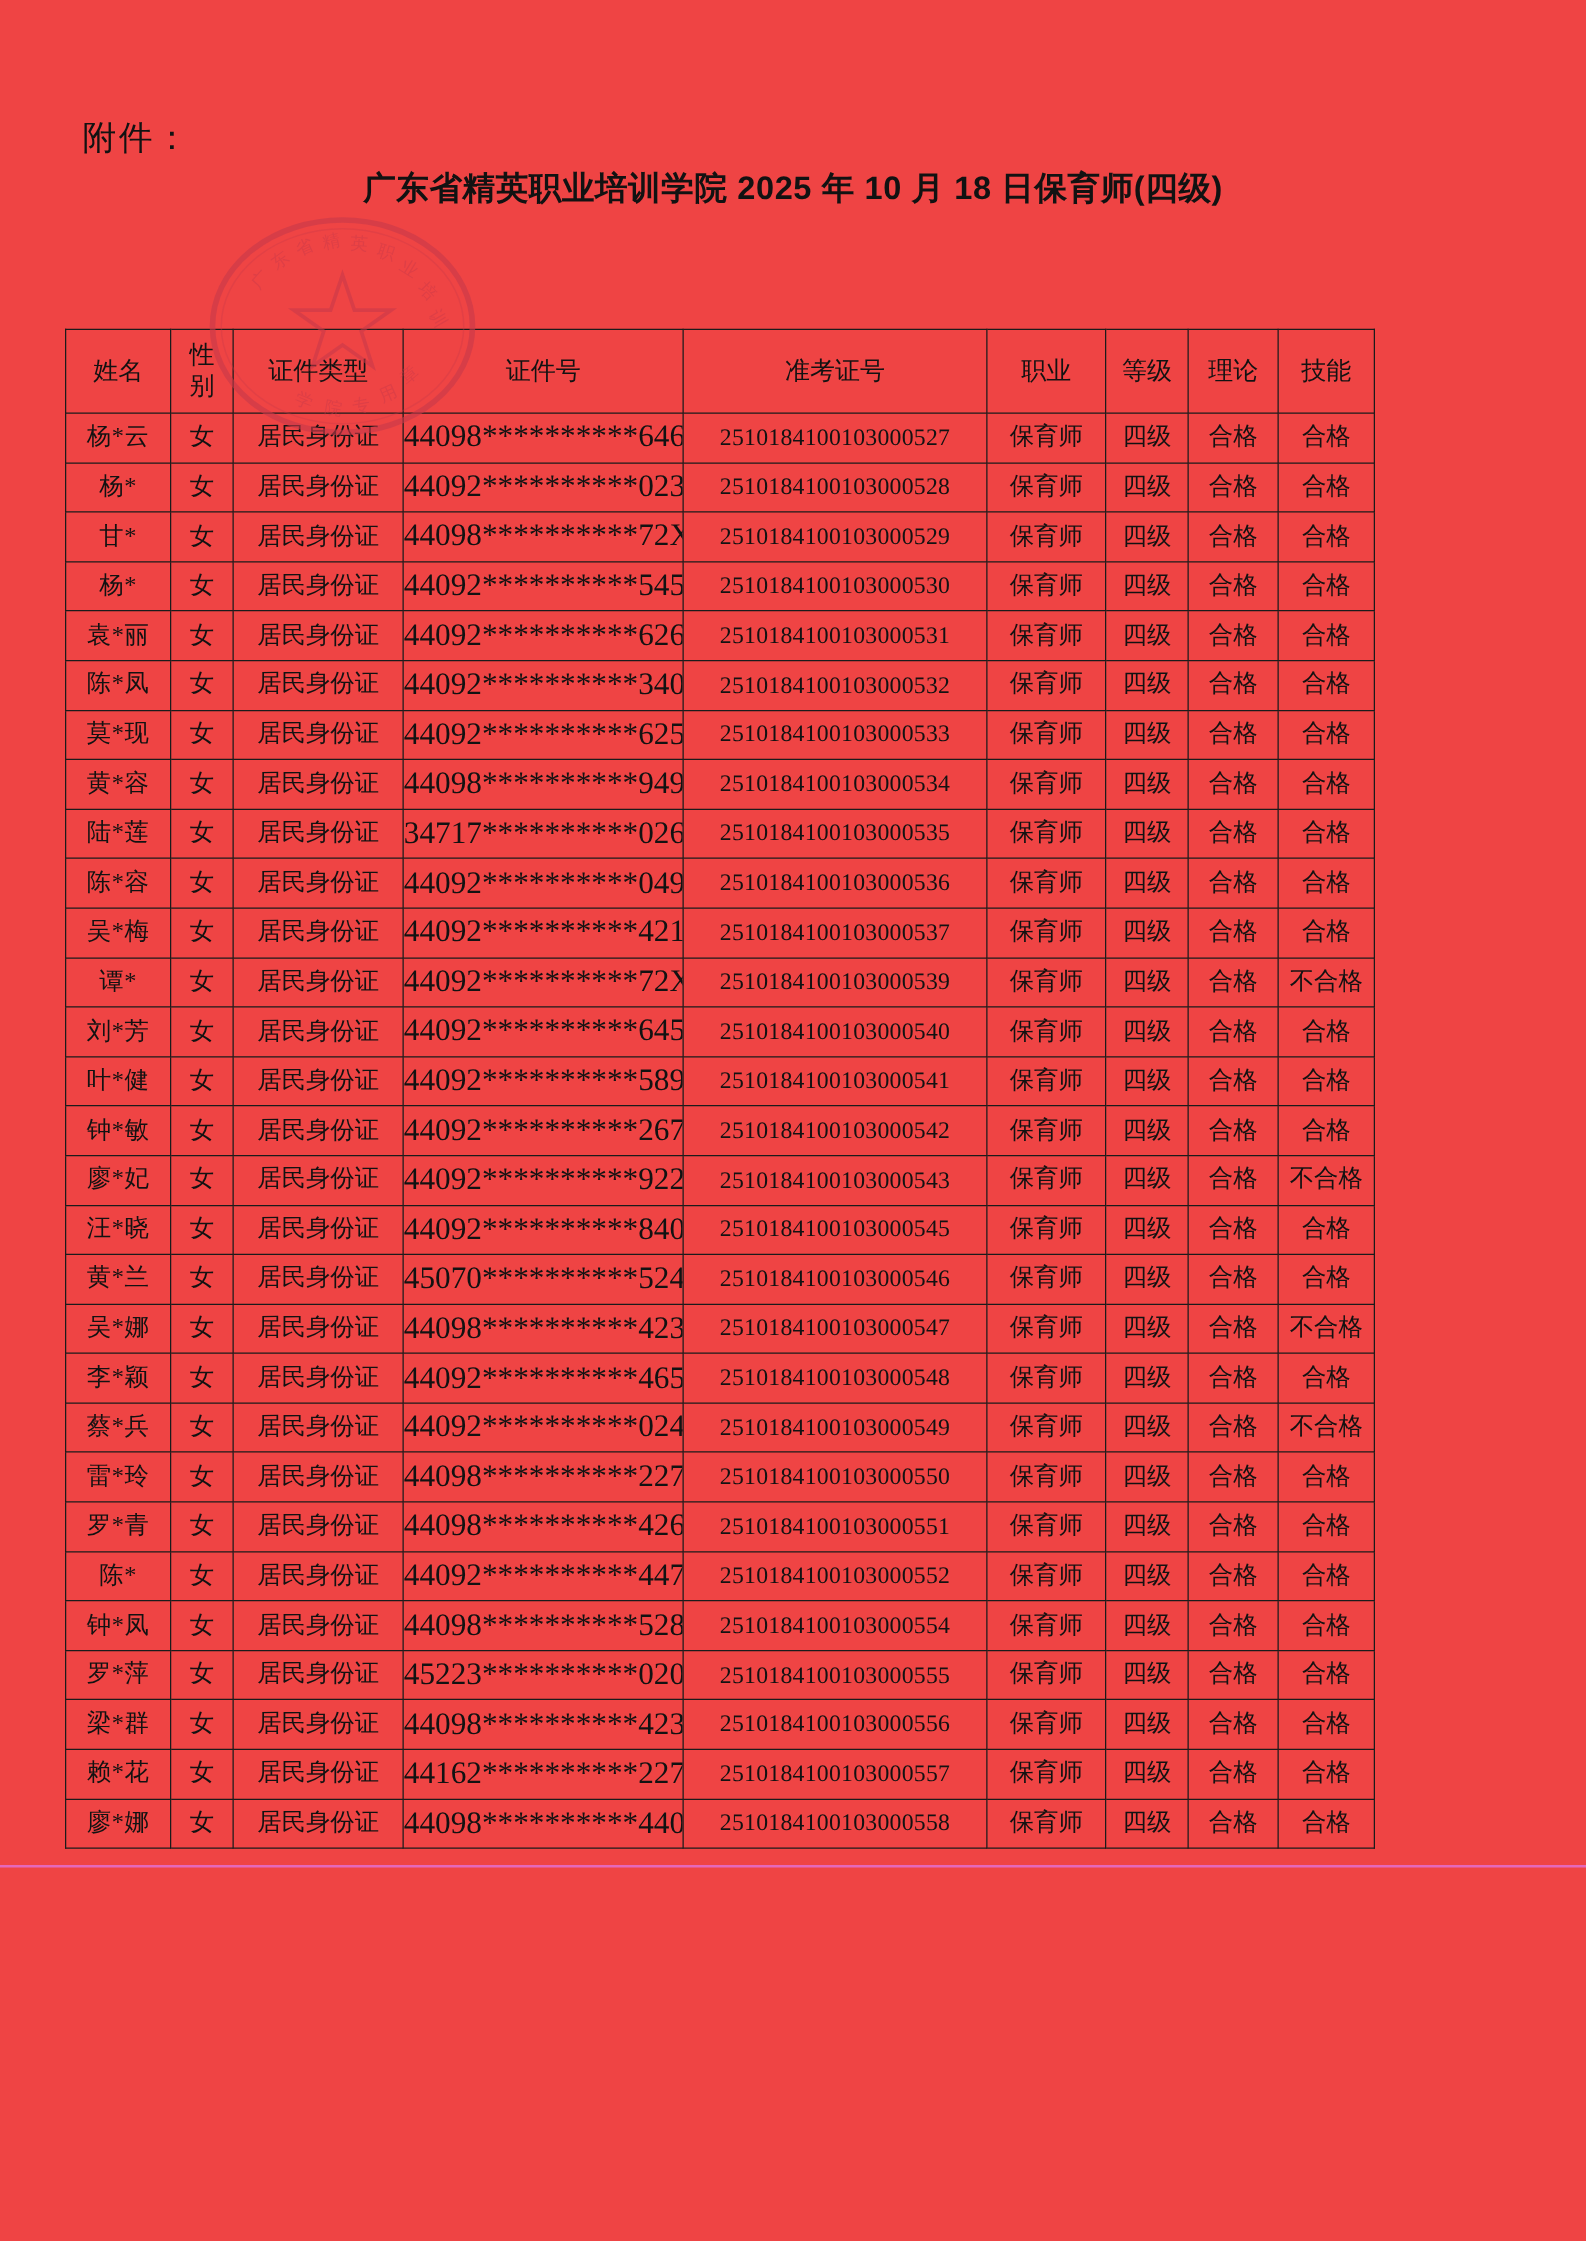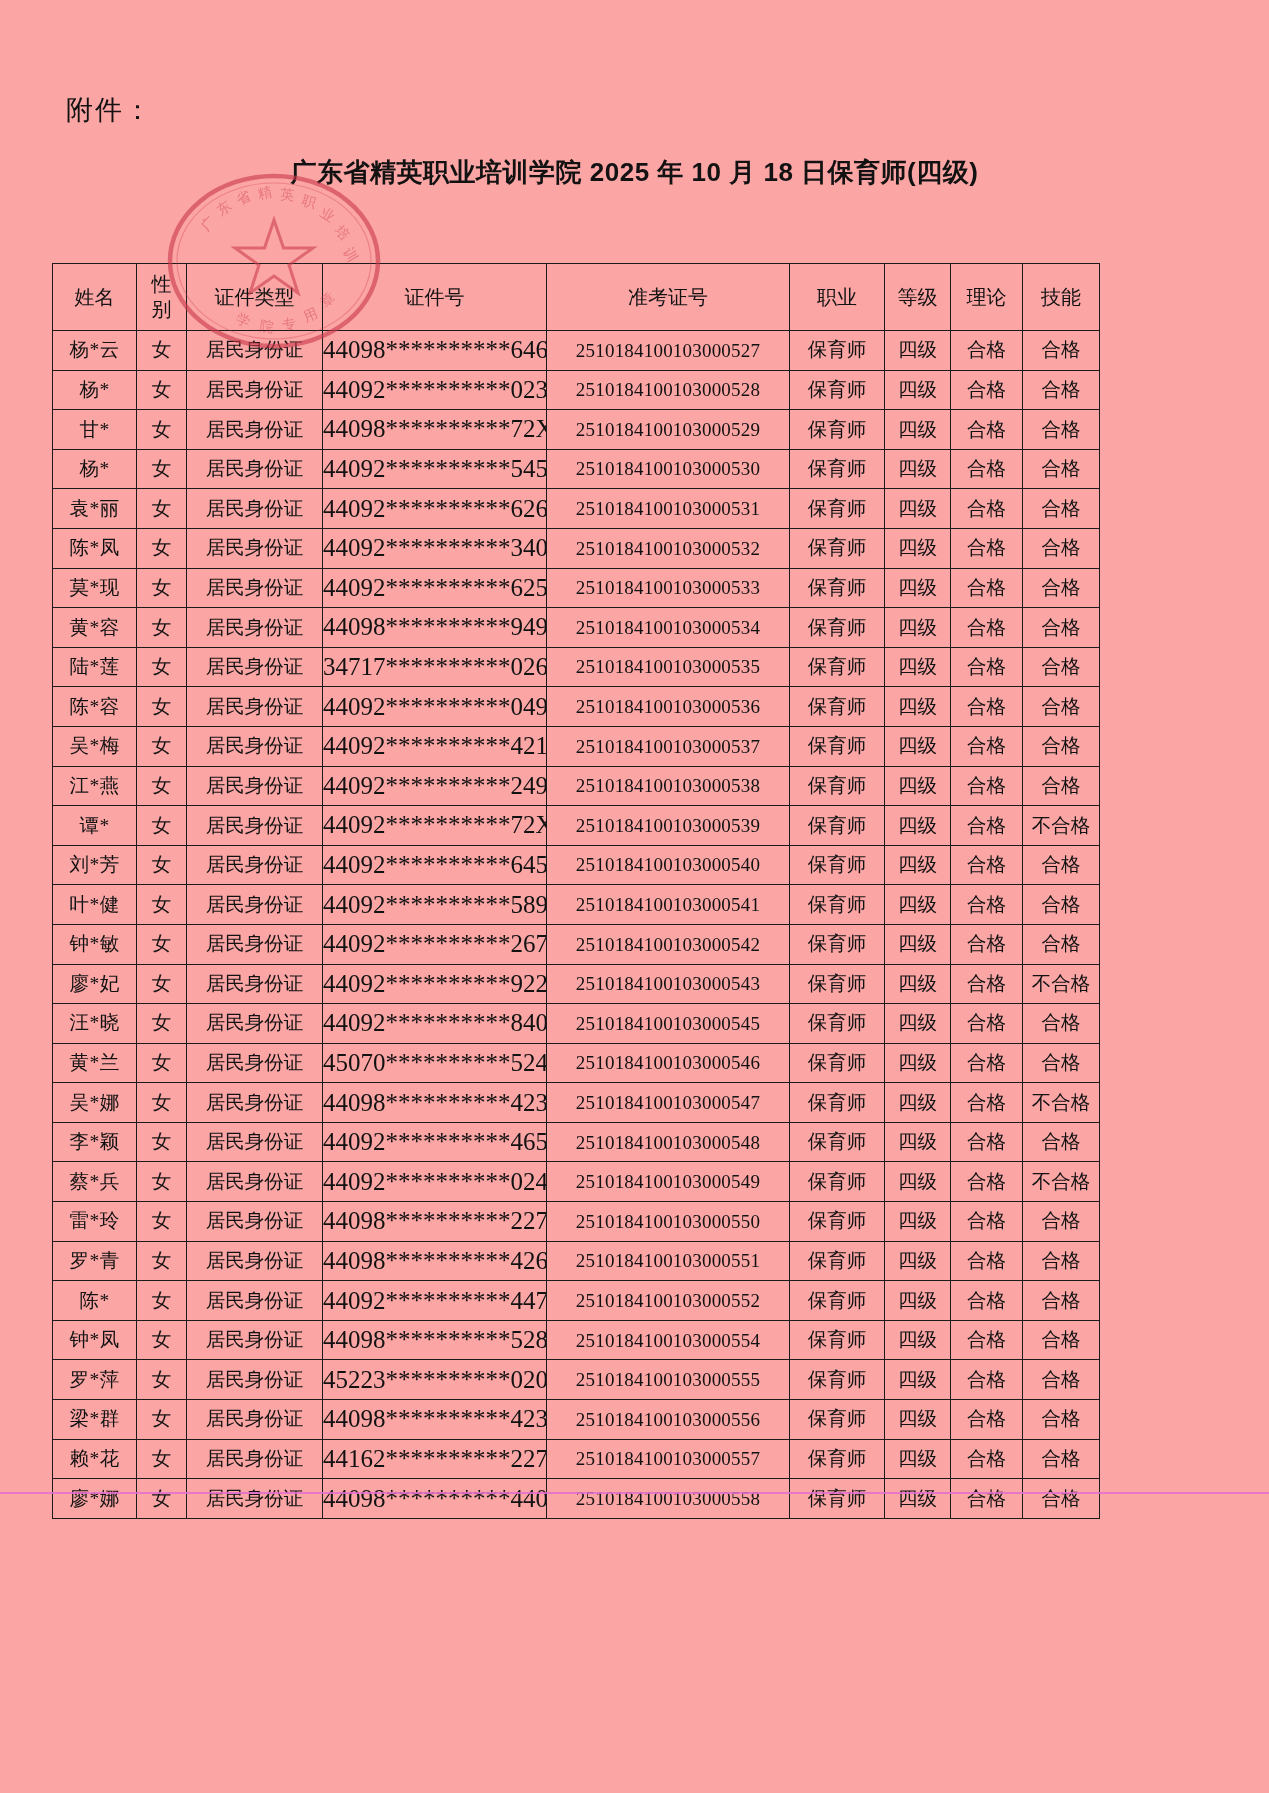--- a/index.html
+++ b/index.html
@@ -14,38 +14,38 @@
     position: relative;
     font-family: "Liberation Serif", "DejaVu Serif", serif;
     color: #121212;
     overflow: hidden;
   }
 
   
   .page {
     position: absolute;
     inset: 0;
-    background: #fca5a5;
+    background: #ef4444;
   }
 
   .attachment-label {
     position: absolute;
     left: 66px;
     top: 92px;
     font-size: 27px;
     letter-spacing: 2px;
     font-family: "Liberation Serif", "DejaVu Serif", serif;
     white-space: nowrap;
   }
 
   .title-block {
     position: absolute;
     left: 0;
     right: 0;
-    top: 159px;
+    top: 137px;
     text-align: center;
   }
   .title-line {
     font-size: 26px;
     font-weight: bold;
     letter-spacing: 0.5px;
     line-height: 1.0;
     font-family: "Liberation Sans", "DejaVu Sans", sans-serif;
     white-space: nowrap;
   }
@@ -306,31 +306,20 @@
             <td>女</td>
             <td>居民身份证</td>
             <td class="cell-num cell-idno">44092**********421</td>
             <td class="cell-num">2510184100103000537</td>
             <td>保育师</td>
             <td>四级</td>
             <td>合格</td>
             <td>合格</td>
           </tr>
           <tr>
-            <td class="cell-name">江*燕</td>
-            <td>女</td>
-            <td>居民身份证</td>
-            <td class="cell-num cell-idno">44092**********249</td>
-            <td class="cell-num">2510184100103000538</td>
-            <td>保育师</td>
-            <td>四级</td>
-            <td>合格</td>
-            <td>合格</td>
-          </tr>
-          <tr>
             <td class="cell-name">谭*</td>
             <td>女</td>
             <td>居民身份证</td>
             <td class="cell-num cell-idno">44092**********72X</td>
             <td class="cell-num">2510184100103000539</td>
             <td>保育师</td>
             <td>四级</td>
             <td>合格</td>
             <td>不合格</td>
           </tr>

